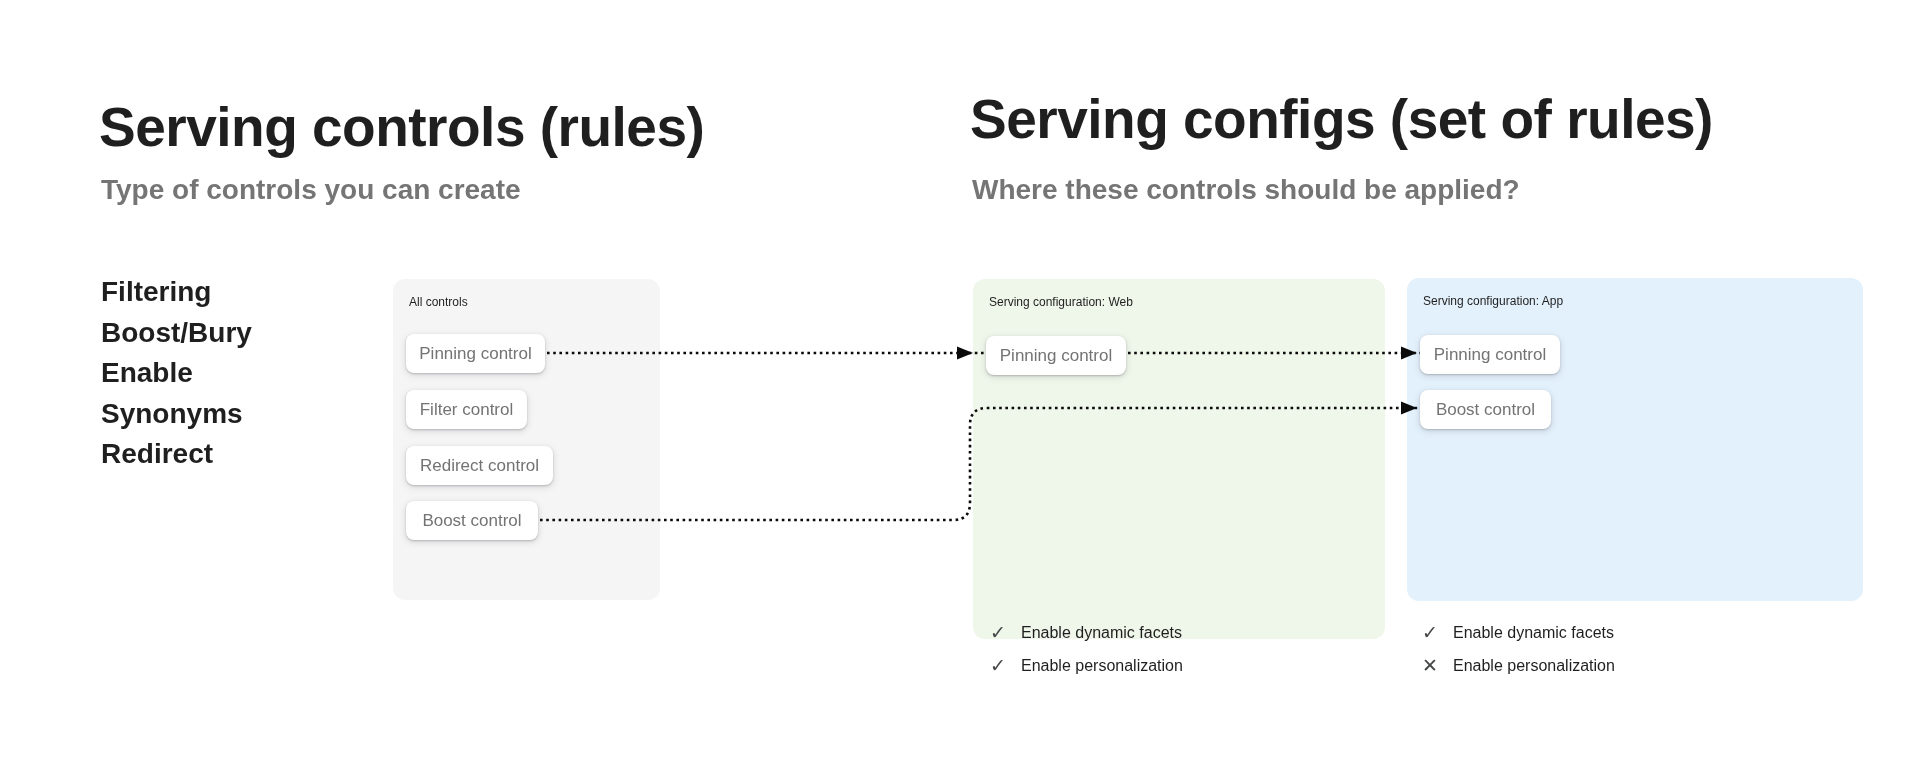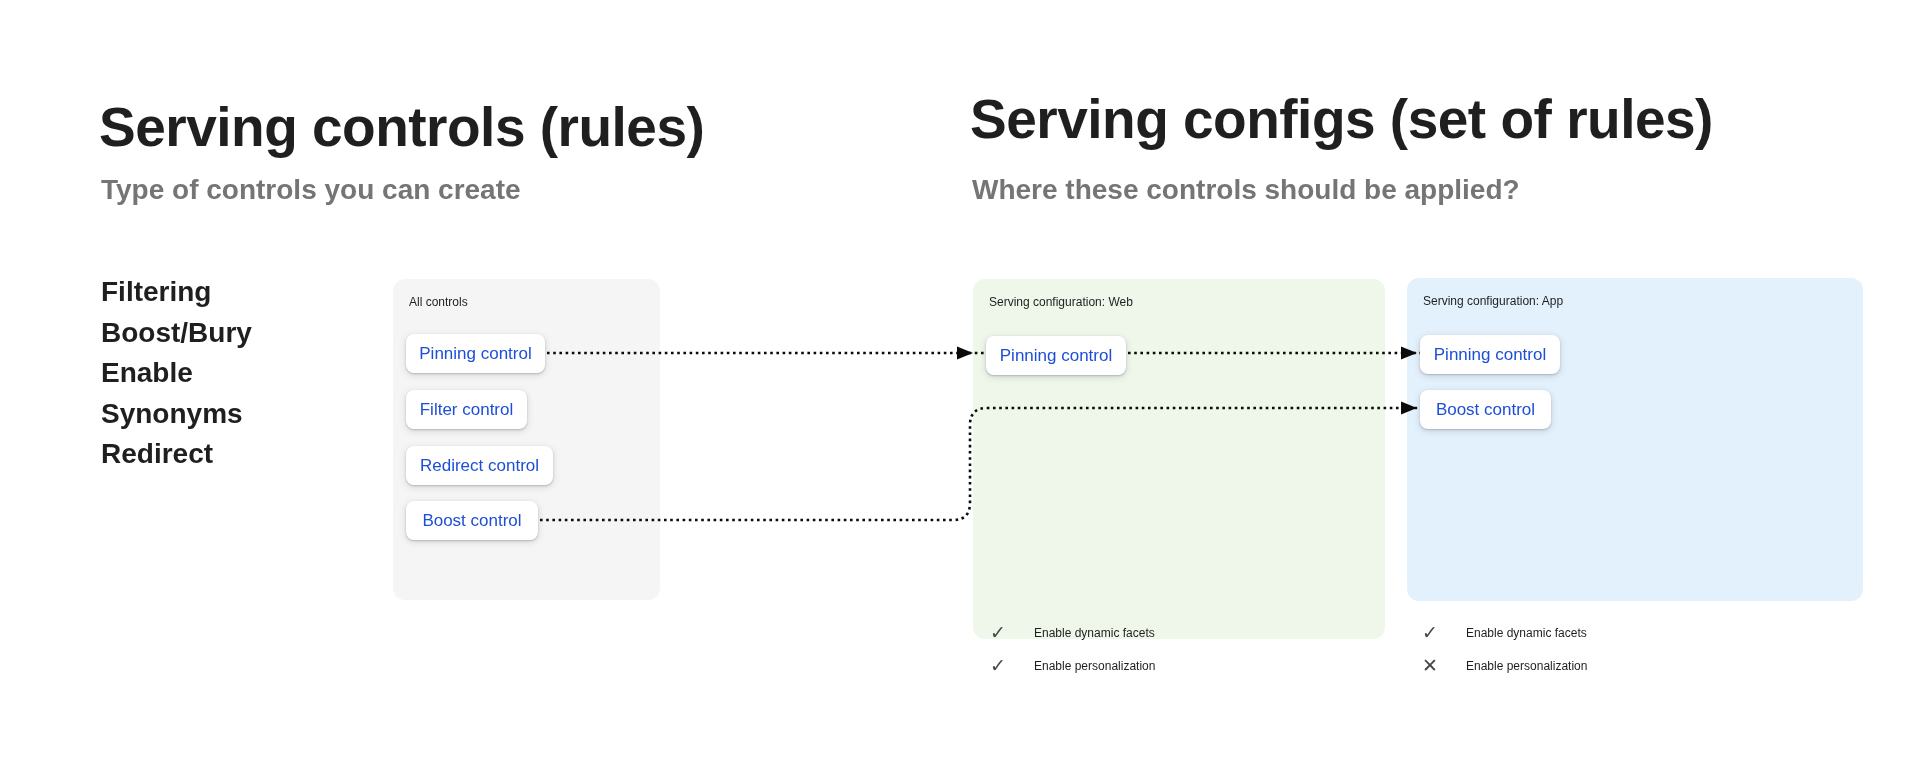--- a/index.html
+++ b/index.html
@@ -23,38 +23,38 @@
   
   .card{position:absolute;border-radius:12px;}
   .card-gray{left:393px;top:279px;width:267px;height:321px;background:#F5F5F5;}
   .card-web {left:973px;top:279px;width:412px;height:360px;background:#EFF6EA;}
   .card-app {left:1407px;top:278px;width:456px;height:323px;background:#E3F1FC;}
   .card-label{position:absolute;left:16px;top:16px;font-size:12px;color:#1f1f1f;white-space:nowrap;}
 
   .pill{position:absolute;left:13px;height:39px;background:#ffffff;border-radius:8px;
         box-shadow:0 1px 2px rgba(60,64,67,.28),0 2px 6px 1px rgba(60,64,67,.13);
         display:flex;align-items:center;justify-content:center;
-        font-size:17px;color:#1d4ed8;white-space:nowrap;}
+        font-size:17px;color:#737373;white-space:nowrap;}
   .g1{top:55px;width:139px;} .g2{top:111px;width:121px;}
   .g3{top:167px;width:147px;} .g4{top:222px;width:132px;}
   .w1{top:57px;width:140px;}
   .a1{top:57px;width:140px;} .a2{top:112px;width:131px;}
 
   
   .arrows{position:absolute;left:0;top:0;width:1920px;height:775px;pointer-events:none;}
   .dotline{fill:none;stroke:#0a0a0a;stroke-width:2.6;stroke-dasharray:2.6 3.6;}
   .ahead{fill:#0a0a0a;stroke:none;}
 
   
   .features{position:absolute;top:616px;}
   .f-web{left:990px;} .f-app{left:1422px;}
   .feature-row{display:flex;align-items:center;height:33px;}
   .fi{width:22px;font-size:19px;font-weight:600;color:#444746;
       font-family:"DejaVu Sans",sans-serif;line-height:1;}
-  .ft{margin-left:22px;font-size:12px;color:#1f1f1f;white-space:nowrap;}
+  .ft{margin-left:9px;font-size:16px;color:#1f1f1f;white-space:nowrap;}
 </style>
 </head>
 <body>
 
 <div class="canvas">
 
   <h1 class="col-title t-left">Serving controls (rules)</h1>
   <p class="col-sub  s-left">Type of controls you can create</p>
   <h1 class="col-title t-right">Serving configs (set of rules)</h1>
   <p class="col-sub  s-right">Where these controls should be applied?</p>

